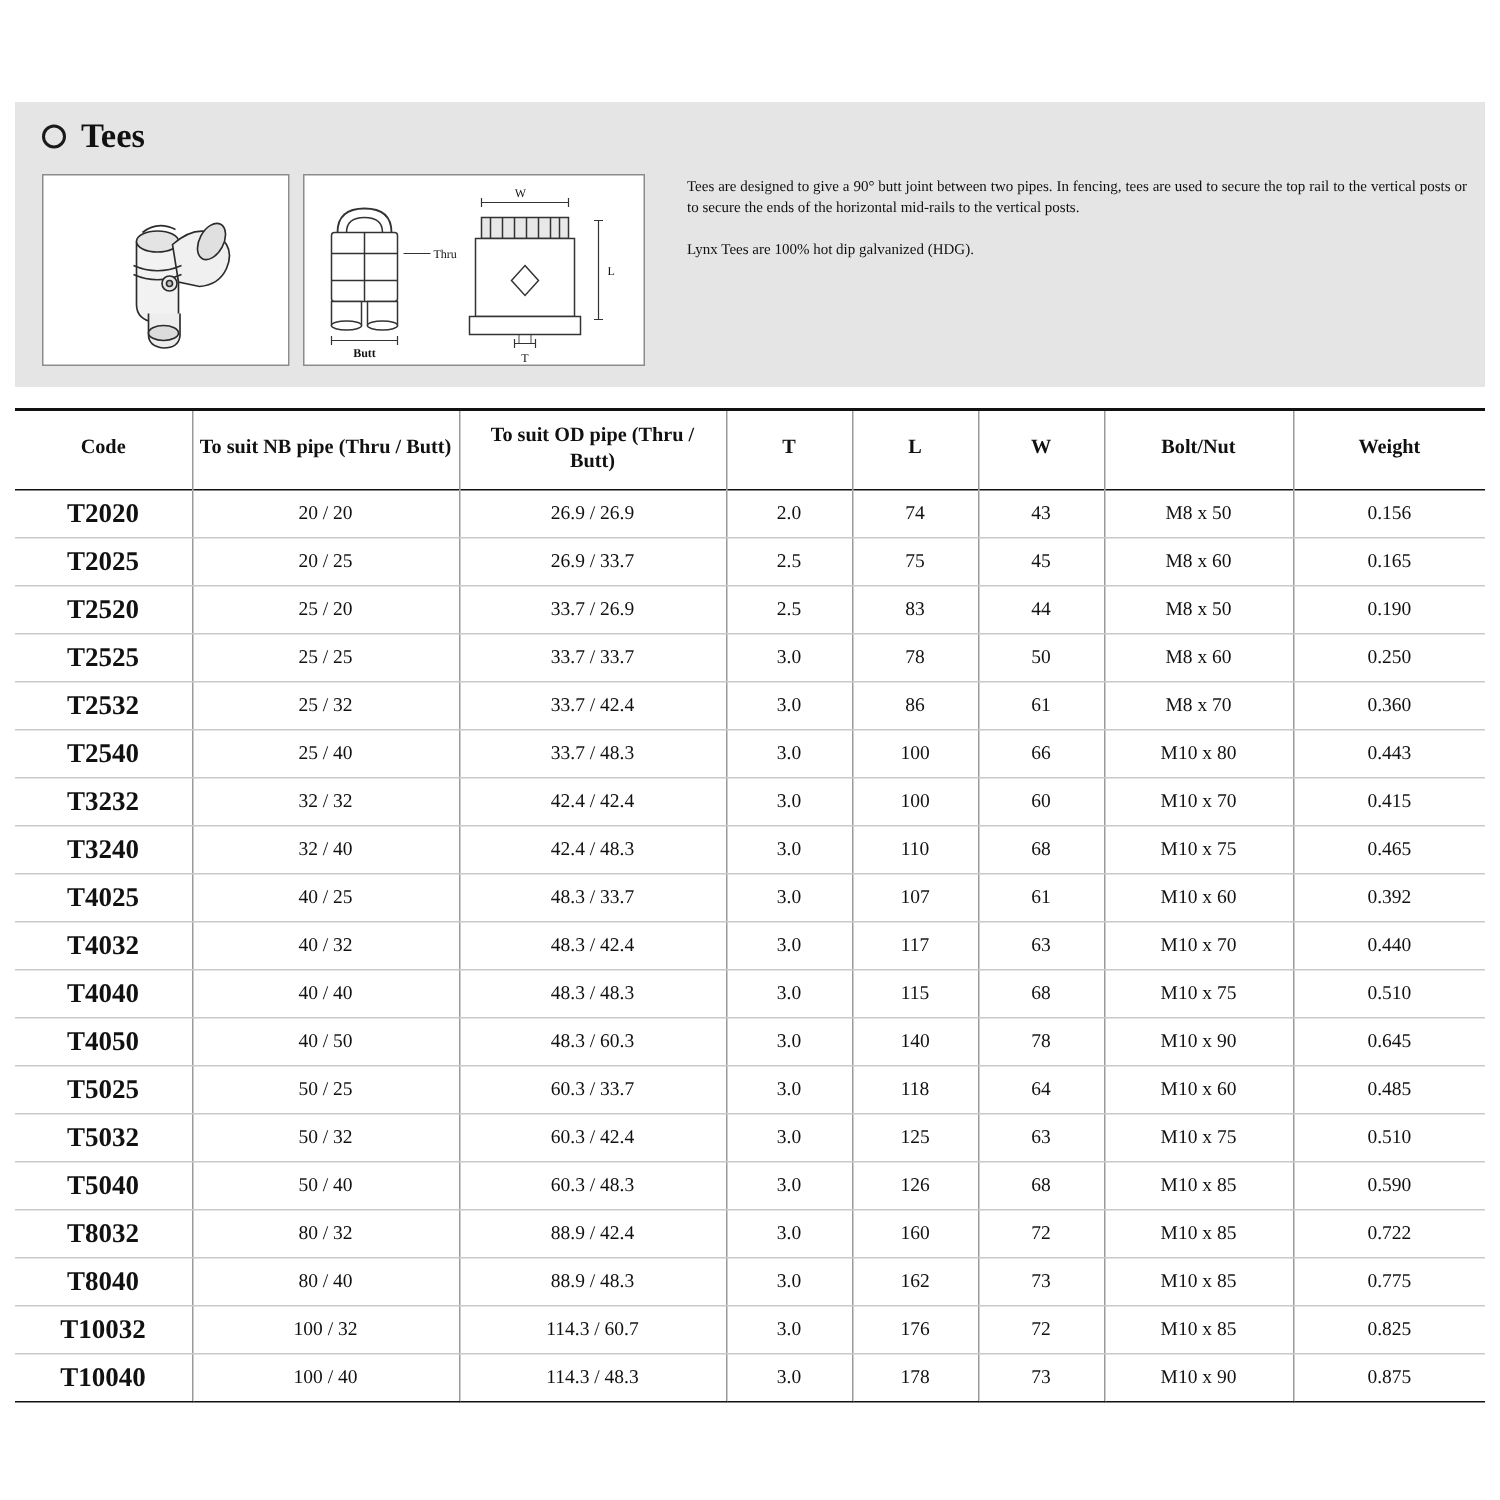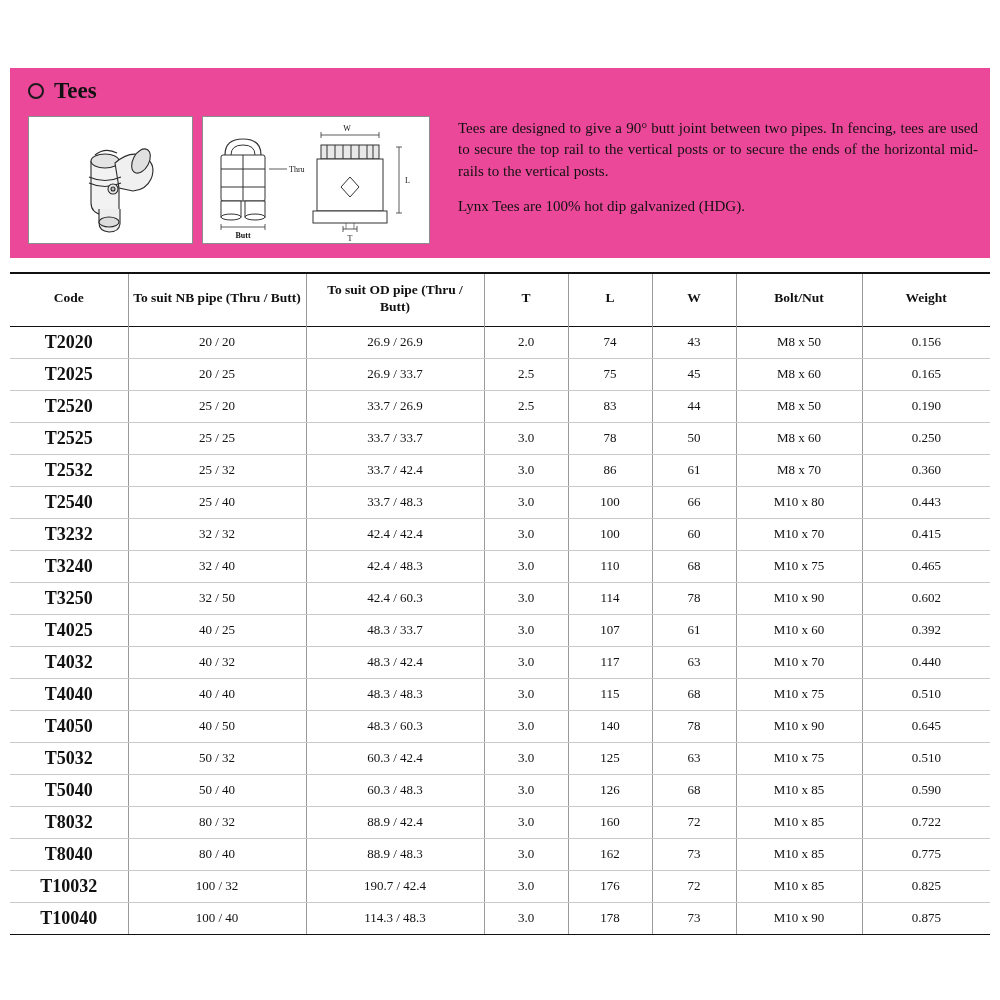--- a/index.html
+++ b/index.html
@@ -18,21 +18,21 @@
     padding: 0;
   }
 
   
   .header-band {
     position: absolute;
     left: 10px;
     top: 68px;
     width: 980px;
     height: 190px;
-    background: #ec4899;
+    background: #e5e5e5;
     box-sizing: border-box;
   }
   .title-row {
     position: absolute;
     left: 18px;
     top: 10px;
     display: flex;
     align-items: center;
     gap: 10px;
   }
@@ -59,21 +59,21 @@
     overflow: hidden;
   }
   .img-box.photo { left: 18px; top: 48px; width: 165px; height: 128px; }
   .img-box.diagram { left: 192px; top: 48px; width: 228px; height: 128px; }
 
   .desc {
     position: absolute;
     left: 448px;
     top: 50px;
     width: 520px;
-    font-size: 15px;
+    font-size: 10px;
     line-height: 1.42;
     color: #111;
     text-align: justify;
     font-family: "Liberation Serif", serif;
   }
   .desc p { margin: 0 0 14px 0; }
   .desc p:last-child { margin-bottom: 12px; }
 
   
   .table-wrap {
@@ -327,30 +327,20 @@
             <td class="code outer-edge-left">T3240</td>
             <td>32 / 40</td>
             <td>42.4 / 48.3</td>
             <td>3.0</td>
             <td>110</td>
             <td>68</td>
             <td>M10 x 75</td>
             <td class="outer-edge-right">0.465</td>
           </tr>
           <tr>
-            <td class="code outer-edge-left">T3250</td>
-            <td>32 / 50</td>
-            <td>42.4 / 60.3</td>
-            <td>3.0</td>
-            <td>114</td>
-            <td>78</td>
-            <td>M10 x 90</td>
-            <td class="outer-edge-right">0.602</td>
-          </tr>
-          <tr>
             <td class="code outer-edge-left">T4025</td>
             <td>40 / 25</td>
             <td>48.3 / 33.7</td>
             <td>3.0</td>
             <td>107</td>
             <td>61</td>
             <td>M10 x 60</td>
             <td class="outer-edge-right">0.392</td>
           </tr>
           <tr>
@@ -377,20 +367,30 @@
             <td class="code outer-edge-left">T4050</td>
             <td>40 / 50</td>
             <td>48.3 / 60.3</td>
             <td>3.0</td>
             <td>140</td>
             <td>78</td>
             <td>M10 x 90</td>
             <td class="outer-edge-right">0.645</td>
           </tr>
           <tr>
+            <td class="code outer-edge-left">T5025</td>
+            <td>50 / 25</td>
+            <td>60.3 / 33.7</td>
+            <td>3.0</td>
+            <td>118</td>
+            <td>64</td>
+            <td>M10 x 60</td>
+            <td class="outer-edge-right">0.485</td>
+          </tr>
+          <tr>
             <td class="code outer-edge-left">T5032</td>
             <td>50 / 32</td>
             <td>60.3 / 42.4</td>
             <td>3.0</td>
             <td>125</td>
             <td>63</td>
             <td>M10 x 75</td>
             <td class="outer-edge-right">0.510</td>
           </tr>
           <tr>
@@ -419,21 +419,21 @@
             <td>88.9 / 48.3</td>
             <td>3.0</td>
             <td>162</td>
             <td>73</td>
             <td>M10 x 85</td>
             <td class="outer-edge-right">0.775</td>
           </tr>
           <tr>
             <td class="code outer-edge-left">T10032</td>
             <td>100 / 32</td>
-            <td>190.7 / 42.4</td>
+            <td>114.3 / 60.7</td>
             <td>3.0</td>
             <td>176</td>
             <td>72</td>
             <td>M10 x 85</td>
             <td class="outer-edge-right">0.825</td>
           </tr>
           <tr>
             <td class="code outer-edge-left">T10040</td>
             <td>100 / 40</td>
             <td>114.3 / 48.3</td>

